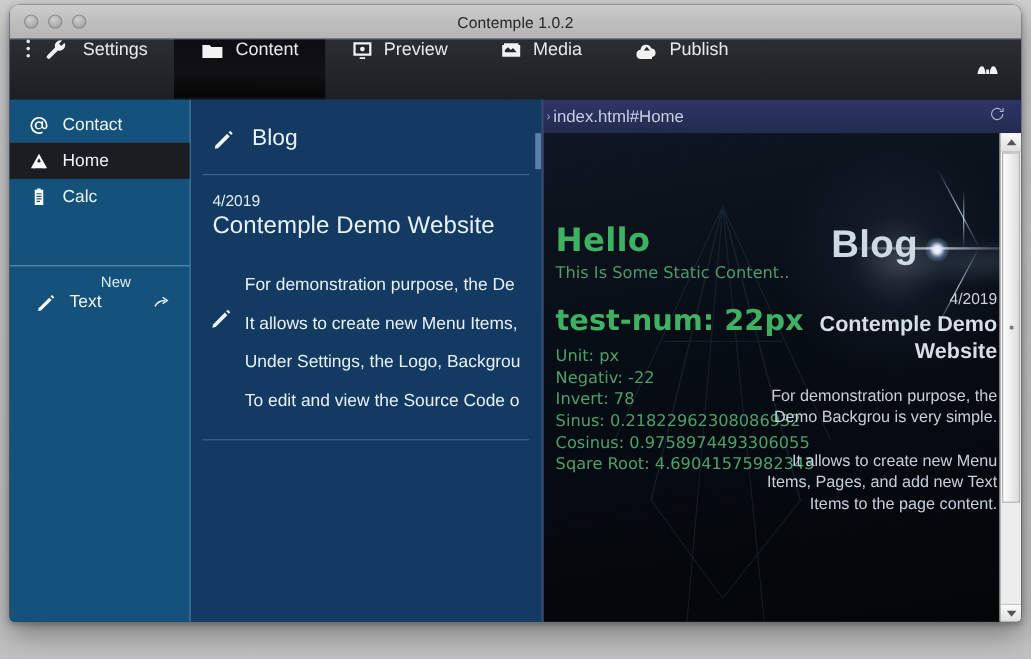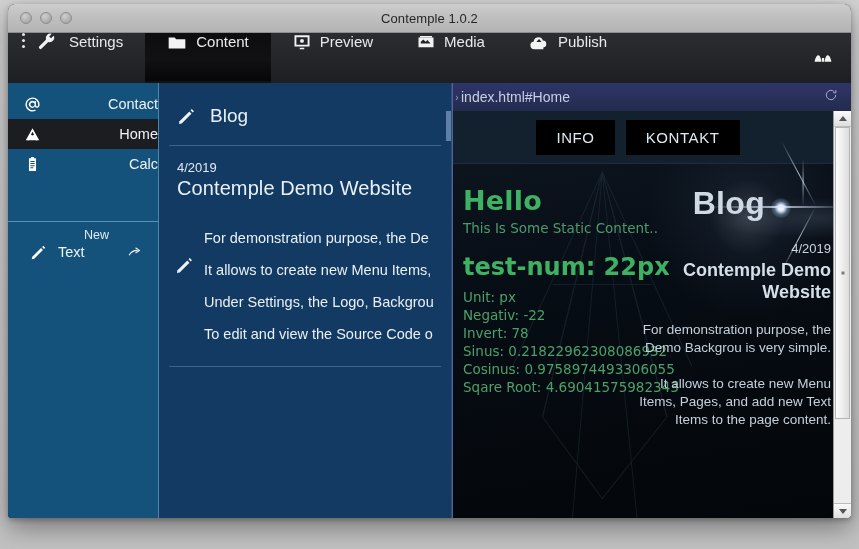--- a/index.html
+++ b/index.html
@@ -84,21 +84,20 @@
     border-right: 1px solid #4d84ab;
     display: flex; flex-direction: column;
     position: relative;
   }
   .nav-list { padding-top: 6px; }
   .nav-item {
     display: flex; align-items: center; gap: 11px;
     height: 30px; padding-left: 16px;
     color: #eef3f7; font-size: 14.5px;
     cursor: default;
-    justify-content: space-between;
   }
   .nav-item.active { background: #1b1d21; }
   .nav-ico { width: 17px; height: 17px; fill: #ffffff; display:block; flex: none;}
   .side-sep {
     margin: 0; height: 1px; background: #5b90b6;
     width: 100%;
   }
   .new-label {
     color: #dfe9f1; font-size: 12.5px; padding: 6px 0 2px 28px; margin-left: 48px;
   }
@@ -441,24 +440,20 @@
         <span>
           <svg class="reload" viewBox="0 0 24 24">
               <path d="M20 12a8 8 0 1 1-2.6-5.9"></path>
               <path d="M20.4 3.6v4.6h-4.6"></path>
             </svg>
         </span>
       </div>
 
       <div class="site">
 
-        <div class="nav-bar">
-          <span class="nav-btn">INFO</span>
-          <span class="nav-btn">KONTAKT</span>
-        </div>
 
         <div class="glow2"></div>
         <div class="star">
           <span class="core"></span>
           <span class="ray r1"></span>
           <span class="ray r2"></span>
           <span class="ray r3"></span>
           <span class="ray r4"></span>
         </div>
         <svg class="wires" viewBox="0 0 400 400" preserveAspectRatio="none">

